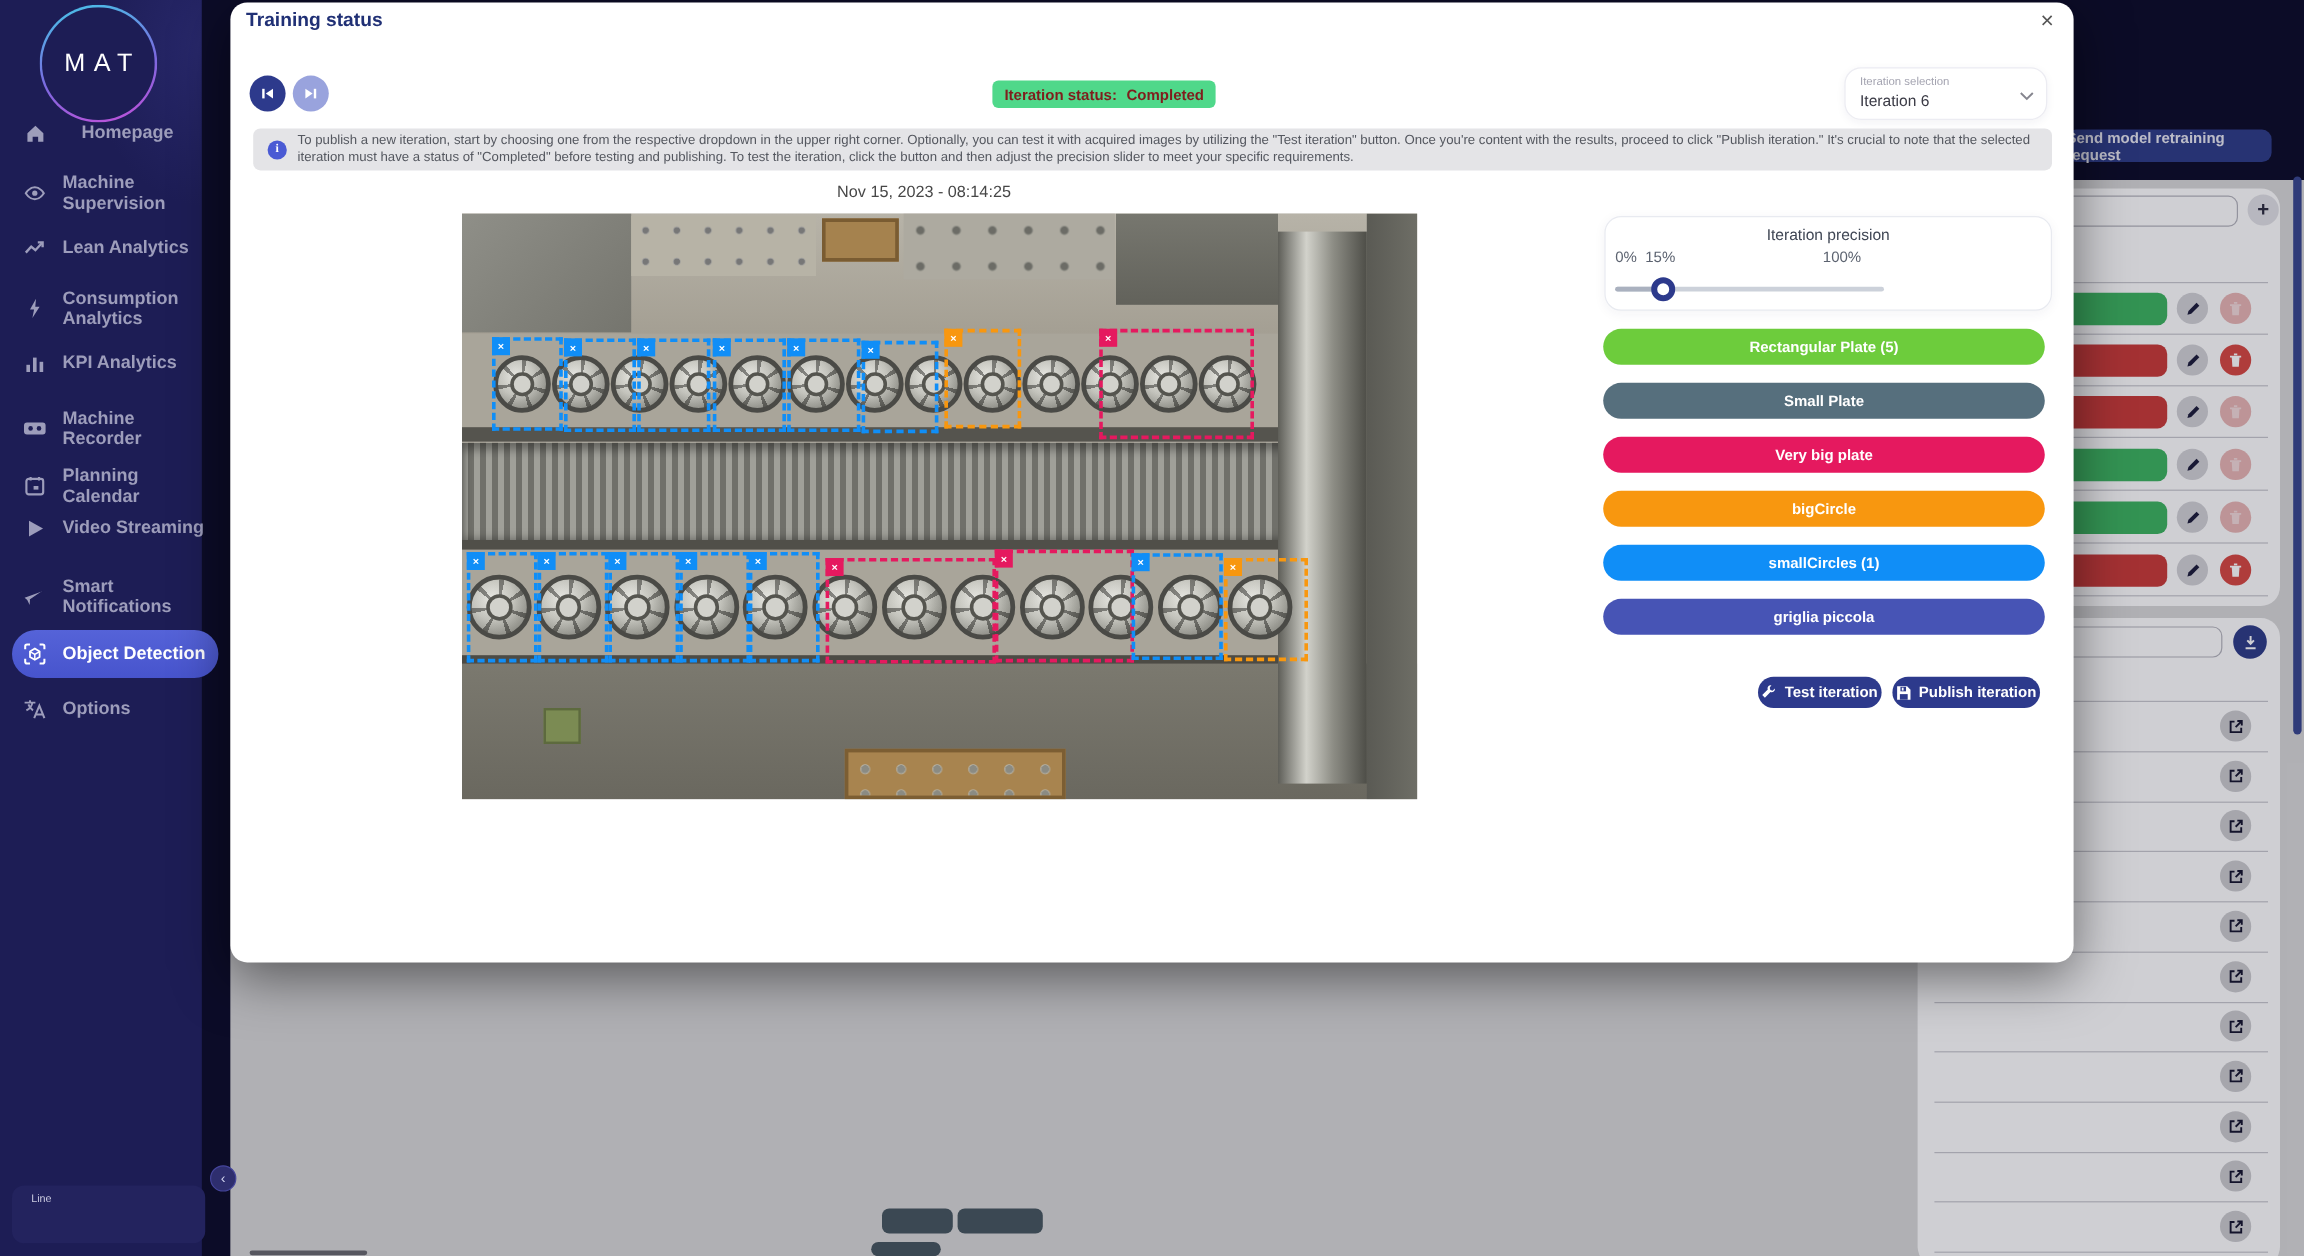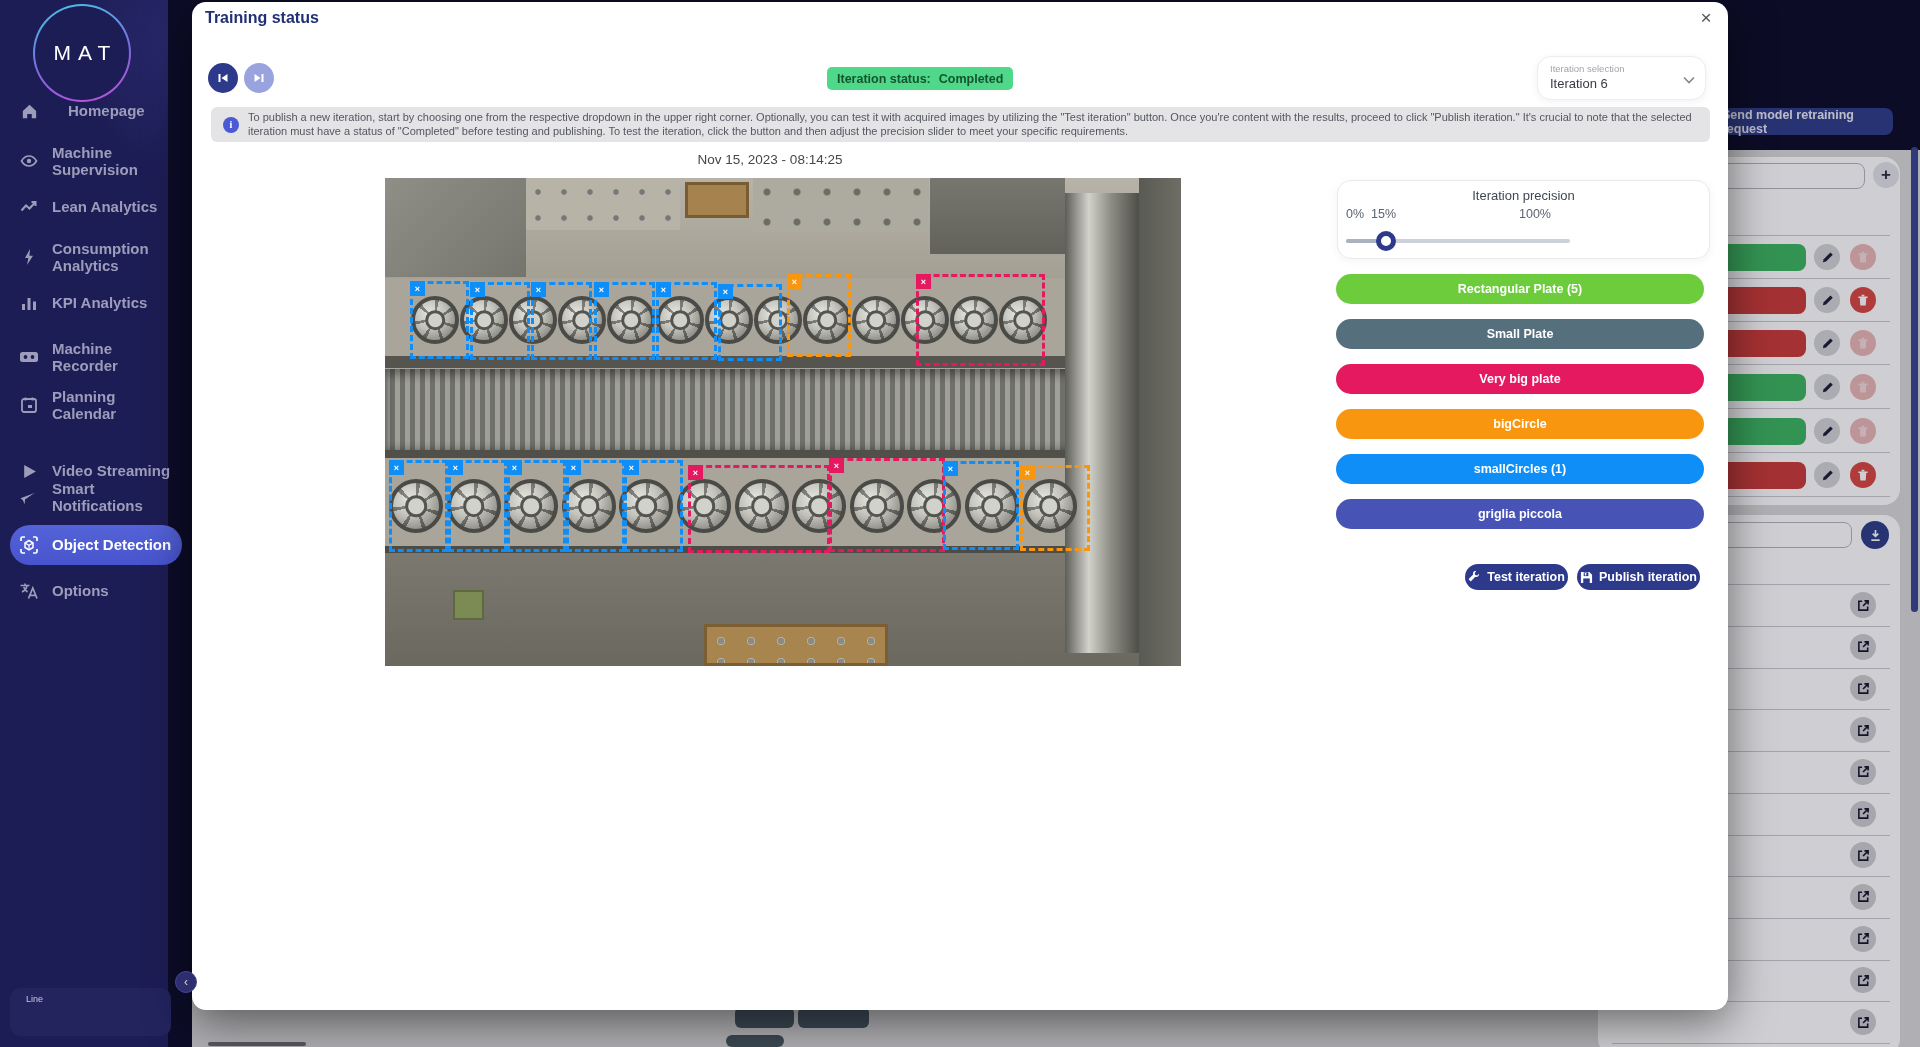--- a/index.html
+++ b/index.html
@@ -43,30 +43,30 @@
   .side-item { position:absolute; left:10px; width:172px; display:flex; align-items:center; gap:12px;
     color:#9d9dbb; font-size:15px; font-weight:bold; padding:4px 8px; border-radius:22px; line-height:1.15; }
   .side-item .s-icon { width:22px; height:22px; flex:0 0 22px; display:flex; align-items:center; justify-content:center; }
   .side-item.active { background:linear-gradient(180deg,#5563d8,#4754cd); color:#ffffff; padding-top:9px; padding-bottom:9px; }
   .line-card { position:absolute; left:10px; top:988px; width:161px; height:48px; background:#23235e; border-radius:10px;
     color:#c9c9de; font-size:9px; padding:6px 0 0 16px; }
   .collapse-btn { position:absolute; left:175px; top:971px; width:22px; height:22px; border-radius:50%;
     background:#2e2e6e; border:1px solid #44449a; color:#cfd2ee; font-size:12px; display:flex; align-items:center; justify-content:center; z-index:8; }
 
   
-  .modal { position:absolute; left:192px; top:2px; width:1536px; height:1008px; background:#ffffff; border-radius:14px;
+  .modal { position:absolute; left:192px; top:2px; width:1536px; height:800px; background:#ffffff; border-radius:14px;
     box-shadow:0 12px 45px rgba(0,0,0,0.5); z-index:7; }
   .modal-title { position:absolute; left:13px; top:7px; font-size:16px; font-weight:bold; color:#203075; }
   .close-x { position:absolute; left:1502px; top:4px; width:24px; height:24px; color:#555; font-size:19px;
     display:flex; align-items:center; justify-content:center; }
   .skip-btn { position:absolute; width:30px; height:30px; border-radius:50%; display:flex; align-items:center; justify-content:center; }
   .skip1 { left:16px; top:61px; background:#2d3a8c; }
   .skip2 { left:52px; top:61px; background:#99a3dd; }
   .status-badge { position:absolute; left:635px; top:65px; height:23px; padding:0 10px; background:#4fd88a; border-radius:5px;
-    color:#14532d; font-size:12.5px; font-weight:bold; display:flex; align-items:center; }
+    color:#7f1d1d; font-size:12.5px; font-weight:bold; display:flex; align-items:center; }
   .status-badge .v { margin-left:8px; }
   .iter-select { position:absolute; left:1345px; top:54px; width:169px; height:44px; background:#fff; border:1px solid #ececf2;
     border-radius:14px; box-shadow:0 2px 8px rgba(30,30,80,0.06); padding:6px 12px; }
   .iter-select .lbl { font-size:9.5px; color:#a3a3b0; }
   .iter-select .val { font-size:13px; color:#3a3a45; margin-top:2px; }
   .iter-select .chev { position:absolute; right:10px; top:19px; }
   .info-banner { position:absolute; left:19px; top:105px; width:1499px; height:35px; background:#e4e4e7; border-radius:6px;
     display:flex; align-items:center; }
   .info-i { flex:0 0 16px; width:16px; height:16px; margin:0 9px 0 12px; border-radius:50%; background:#4a5ad4; color:#fff;
     font-size:10px; font-weight:bold; display:flex; align-items:center; justify-content:center; font-family:"Liberation Serif",serif; }
@@ -355,21 +355,21 @@
         <div class="side-item" style="top: 384px;">
           <div class="s-icon">
             <svg width="18" height="18" viewBox="0 0 18 18">
               <rect x="2" y="3" width="14" height="13" rx="2" fill="none" stroke="currentColor" stroke-width="1.8"></rect>
               <path d="M5.5 1.5v3M12.5 1.5v3" stroke="currentColor" stroke-width="1.8"></path>
               <rect x="8" y="9" width="4" height="3" fill="currentColor"></rect>
             </svg>
           </div>
           <div class="s-label">Planning Calendar</div>
         </div>
-        <div class="side-item" style="top: 456px;">
+        <div class="side-item" style="top: 425px;">
           <div class="s-icon">
             <svg width="17" height="17" viewBox="0 0 16 16">
               <path d="M3 1.8v12.4L14 8z" fill="currentColor"></path>
             </svg>
           </div>
           <div class="s-label">Video Streaming</div>
         </div>
         <div class="side-item" style="top: 476px;">
           <div class="s-icon">
             <svg width="20" height="18" viewBox="0 0 20 18">

